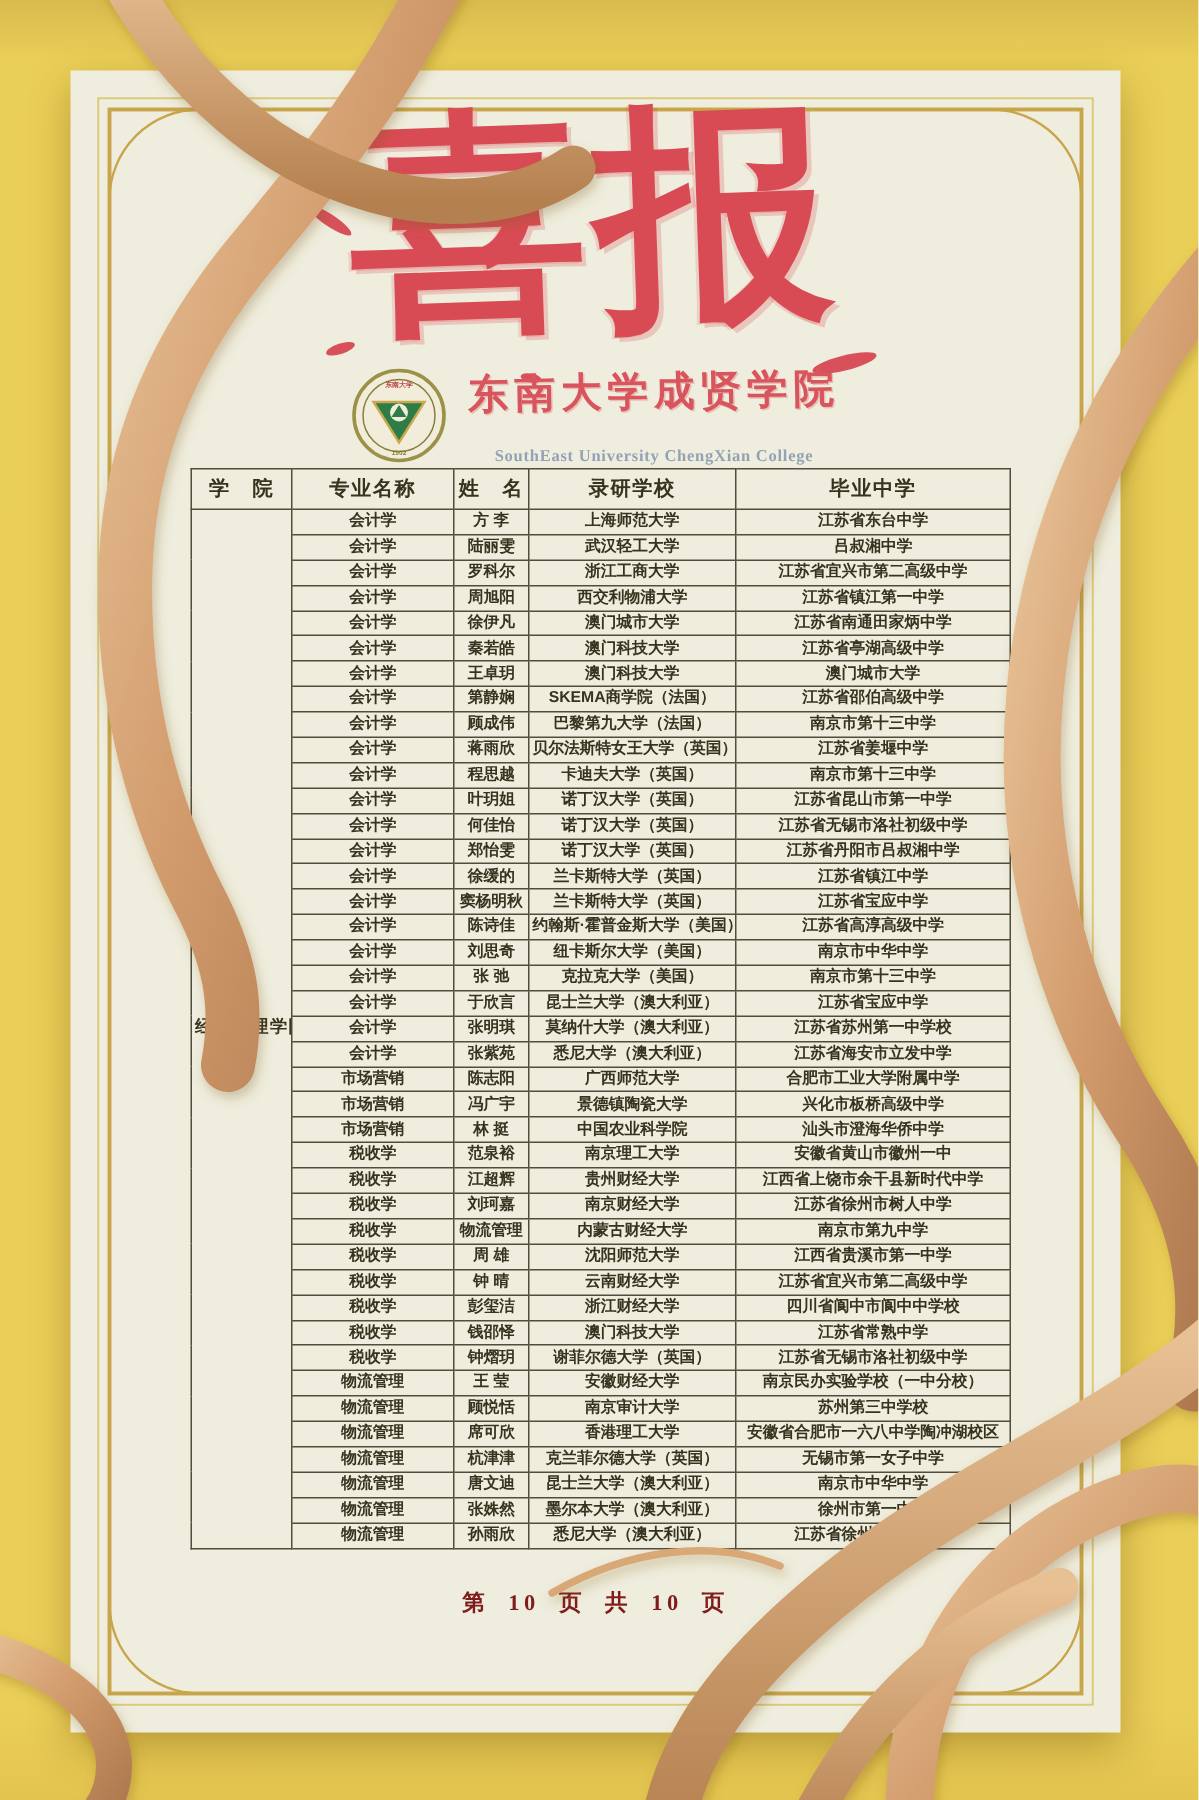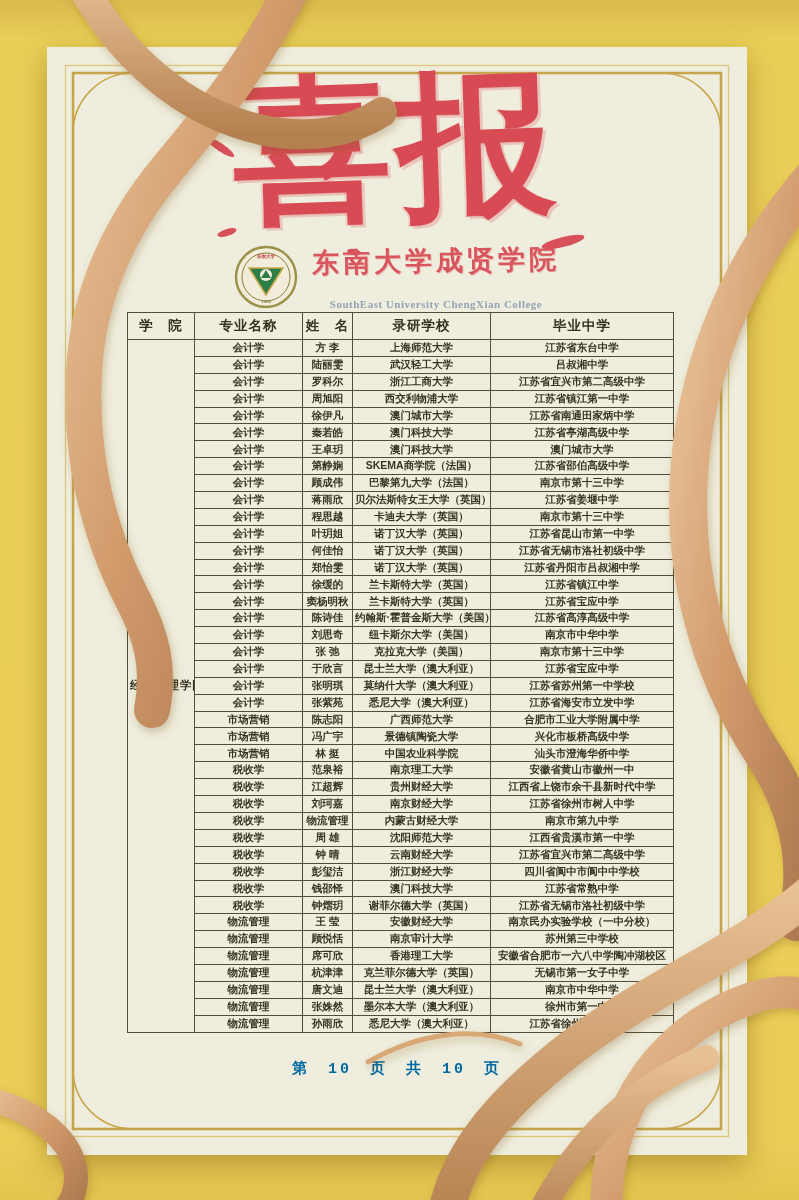--- a/index.html
+++ b/index.html
@@ -25,22 +25,22 @@
   
   .tbl-wrap{position:absolute;left:80px;top:265px;width:546px;}
   table{border-collapse:collapse;table-layout:fixed;width:546px;}
   th,td{border:1px solid #514c3b;text-align:center;vertical-align:middle;
         color:#37331f;overflow:hidden;white-space:nowrap;}
   th{height:24px;font-size:13.5px;font-weight:700;letter-spacing:1px;}
   td{height:15.9px;font-size:10.5px;font-weight:700;padding:0 2px;line-height:1.1;}
   .college-cell{font-size:11.5px;font-weight:700;letter-spacing:1px;}
   
   .footer{position:absolute;left:0;top:1012px;width:100%;text-align:center;
-          font-family:Liberation Mono, monospace;font-size:15px;font-weight:700;
-          color:#0369a1;letter-spacing:3px;word-spacing:6px;}
+          font-family:Liberation Serif, serif;font-size:15px;font-weight:700;
+          color:#7f1d1d;letter-spacing:3px;word-spacing:6px;}
   .ribbons{position:absolute;left:0;top:0;z-index:40;pointer-events:none;}
 </style>
 </head>
 <body>
 
 <div class="canvas">
 
   <div class="poster">
 
     <svg class="frame-svg" width="700" height="1108" viewBox="0 0 700 1108">

